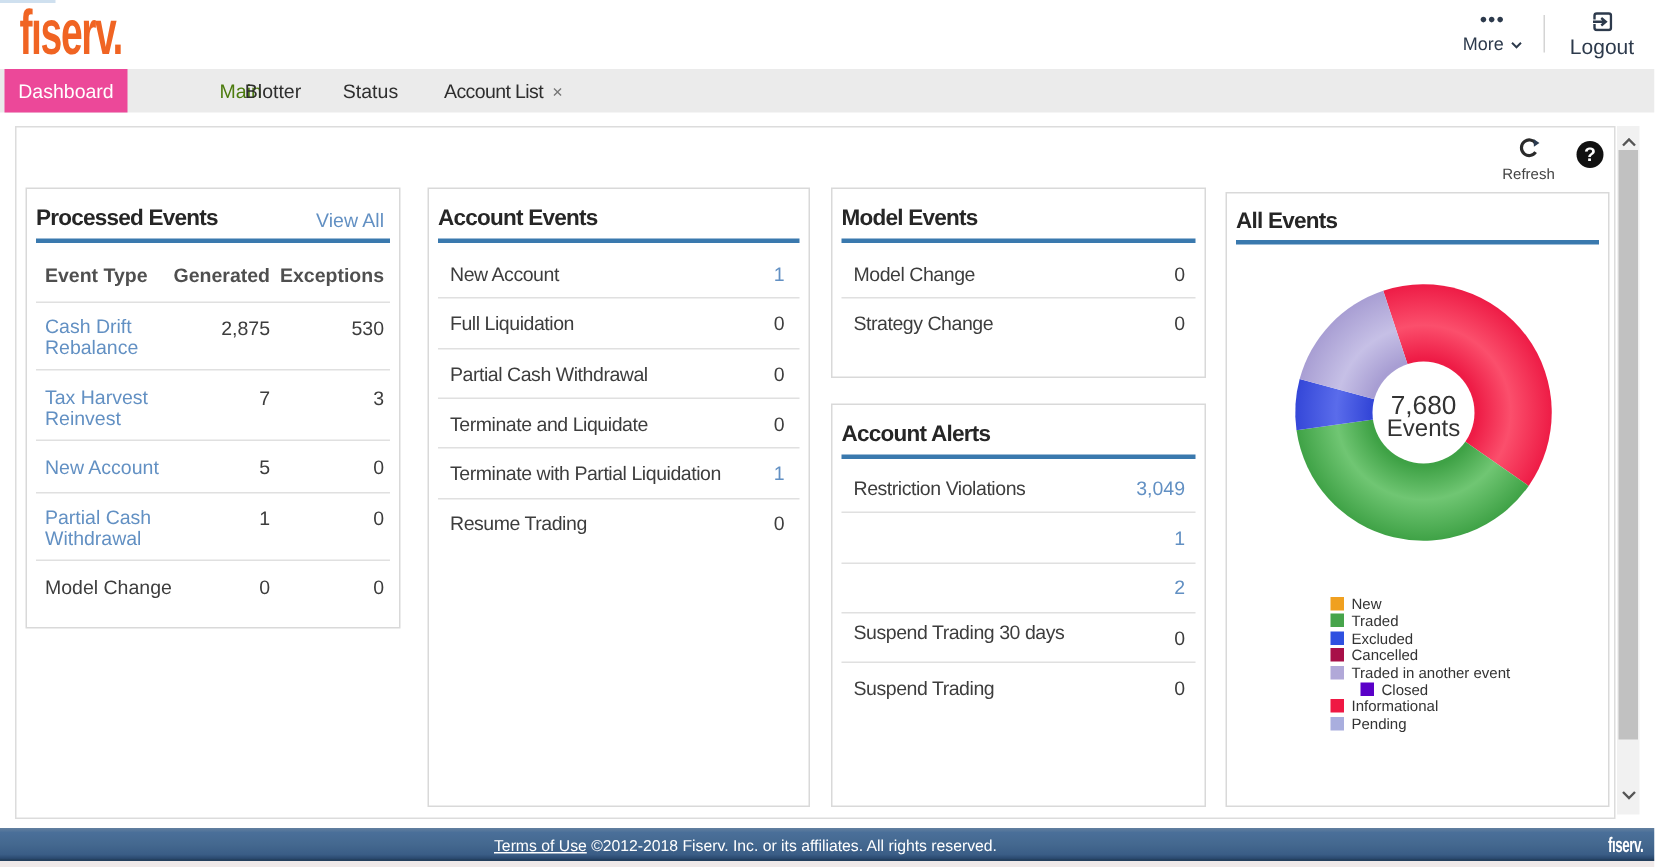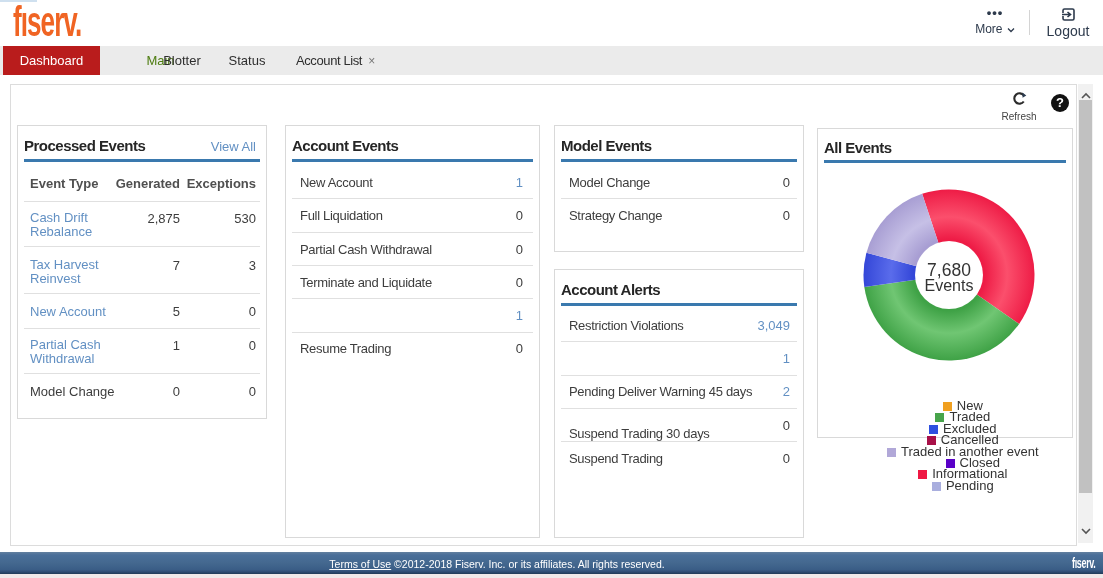--- a/index.html
+++ b/index.html
@@ -36,21 +36,21 @@
 <div class="abs" style="left:1046px;top:8px;width:44px;height:32px;text-align:center;">
   <svg width="13" height="13" viewBox="0 0 13 13" style="display:block;margin:0 auto;">
     <rect x="1" y="1" width="11" height="11" rx="1.5" fill="none" stroke="#2d3a4c" stroke-width="1.6"></rect>
     <rect x="0" y="5" width="7" height="3" fill="#fff"></rect>
     <path d="M0 6.5 H8 M5.5 4 L8.5 6.5 L5.5 9" fill="none" stroke="#2d3a4c" stroke-width="1.6"></path>
   </svg>
   <div style="font-size:14px;color:#2d3a4c;margin-top:2px;">Logout</div>
 </div>
 
 <div class="abs" style="left:0;top:46px;width:1103px;height:29px;background:#ebebeb;"></div>
-<div class="abs" style="left:3px;top:46px;width:97px;height:29px;background:#b91c1c;color:#fff;font-size:13px;line-height:29px;text-align:center;">Dashboard</div>
+<div class="abs" style="left:3px;top:46px;width:82px;height:29px;background:#ec4899;color:#fff;font-size:13px;line-height:29px;text-align:center;">Dashboard</div>
 <div class="abs" style="left:92px;top:46px;width:57px;height:29px;color:#4d7c0f;font-size:13px;line-height:29px;text-align:center;margin-left:40px;">Main</div>
 <div class="abs" style="left:152px;top:46px;width:60px;height:29px;color:#2e2e2e;font-size:13px;line-height:29px;text-align:center;">Blotter</div>
 <div class="abs" style="left:218px;top:46px;width:58px;height:29px;color:#2e2e2e;font-size:13px;line-height:29px;text-align:center;">Status</div>
 <div class="abs" style="left:284px;top:46px;width:96px;height:29px;color:#2e2e2e;font-size:13px;line-height:29px;text-align:left;padding-left:12px;letter-spacing:-0.4px;">Account List <span style="color:#777;font-size:12px;margin-left:3px;">×</span></div>
 
 <div class="abs" style="left:10px;top:84px;width:1067px;height:462px;border:1px solid #dcdcdc;background:#fff;"></div>
 
 <div class="abs" style="left:1012px;top:91px;width:14px;height:14px;">
   <svg width="15" height="15" viewBox="0 0 15 15">
     <path d="M11.76 4.52 A5.2 5.2 0 1 0 11.76 10.48" fill="none" stroke="#2b2b2b" stroke-width="2.1"></path>
@@ -110,20 +110,21 @@
   <div class="sep" style="top:72px;"></div>
   <div class="lbl" style="top:82px;">Full Liquidation</div>
     <div class="val" style="right:16px;top:82px;">0</div>
   <div class="sep" style="top:106px;"></div>
   <div class="lbl" style="top:116px;">Partial Cash Withdrawal</div>
     <div class="val" style="right:16px;top:116px;">0</div>
   <div class="sep" style="top:139px;"></div>
   <div class="lbl" style="top:149px;">Terminate and Liquidate</div>
     <div class="val" style="right:16px;top:149px;">0</div>
   <div class="sep" style="top:172px;"></div>
+  <div class="lbl" style="top:182px;">Terminate with Partial Liquidation</div>
     <div class="val blue" style="right:16px;top:182px;">1</div>
   <div class="sep" style="top:206px;"></div>
   <div class="lbl" style="top:215px;">Resume Trading</div>
     <div class="val" style="right:16px;top:215px;">0</div>
 </div>
 
 <div class="panel" style="left:554px;top:125px;width:250px;height:127px;">
   <div class="ptitle" style="top:11px;">Model Events</div>
   <div class="rule" style="top:33px;"></div>
   <div class="lbl" style="top:49px;">Model Change</div>
@@ -134,31 +135,30 @@
 </div>
 
 <div class="panel" style="left:554px;top:269px;width:250px;height:269px;">
   <div class="ptitle" style="top:11px;">Account Alerts</div>
   <div class="rule" style="top:33px;"></div>
   <div class="lbl" style="top:48px;">Restriction Violations</div>
     <div class="val blue" style="top:48px;">3,049</div>
   <div class="sep" style="top:71px;"></div>
     <div class="val blue" style="top:81px;">1</div>
   <div class="sep" style="top:105px;"></div>
-  <div class="lbl" style="top:114px;">Pending Deliver Warning 45 days</div>
     <div class="val blue" style="top:114px;">2</div>
   <div class="sep" style="top:138px;"></div>
-  <div class="lbl" style="top:156px;">Suspend Trading 30 days</div>
+  <div class="lbl" style="top:144px;">Suspend Trading 30 days</div>
     <div class="val" style="top:148px;">0</div>
   <div class="sep" style="top:171px;"></div>
   <div class="lbl" style="top:181px;">Suspend Trading</div>
     <div class="val" style="top:181px;">0</div>
 </div>
 
-<div class="panel" style="left:817px;top:128px;width:256px;height:310px;text-align:center;">
+<div class="panel" style="left:817px;top:128px;width:256px;height:410px;">
   <div class="ptitle" style="top:10px;">All Events</div>
   <div class="rule" style="top:31px;"></div>
   <svg class="abs" style="left:0;top:0;" width="256" height="290" viewBox="0 0 256 290">
     <defs>
       <radialGradient id="gr" gradientUnits="userSpaceOnUse" cx="131" cy="146" r="85.5">
         <stop offset="42%" stop-color="#ee1c46"></stop>
           <stop offset="68%" stop-color="#fb4f6c"></stop>
           <stop offset="100%" stop-color="#ee1c46"></stop>
       </radialGradient>
       <radialGradient id="gg" gradientUnits="userSpaceOnUse" cx="131" cy="146" r="85.5">
@@ -178,21 +178,21 @@
       </radialGradient>
     </defs>
     <path d="M131 146 L104.15 64.82 A85.5 85.5 0 0 1 201.12 194.92 Z" fill="url(#gr)"></path>
     <path d="M131 146 L201.12 194.92 A85.5 85.5 0 0 1 46.33 157.90 Z" fill="url(#gg)"></path>
     <path d="M131 146 L46.33 157.90 A85.5 85.5 0 0 1 48.45 123.73 Z" fill="url(#gb)"></path>
     <path d="M131 146 L48.45 123.73 A85.5 85.5 0 0 1 104.15 64.82 Z" fill="url(#gl)"></path>
     <circle cx="131" cy="146" r="34" fill="#fff"></circle>
     <text x="131" y="147" text-anchor="middle" font-family="Liberation Sans" font-size="17.5" fill="#333">7,680</text>
     <text x="131" y="161.5" text-anchor="middle" font-family="Liberation Sans" font-size="16" fill="#333">Events</text>
   </svg>
-  <div class="abs" style="left:69px;top:269px;font-size:13px;color:#333;">
+  <div class="abs" style="left:69px;top:269px;font-size:10px;color:#333;">
     <div style="height:11.4px;"><span style="display:inline-block;width:9px;height:9px;background:#f0a020;margin-right:5px;vertical-align:-1px;"></span>New</div>
     <div style="height:11.4px;"><span style="display:inline-block;width:9px;height:9px;background:#47a44b;margin-right:5px;vertical-align:-1px;"></span>Traded</div>
     <div style="height:11.4px;"><span style="display:inline-block;width:9px;height:9px;background:#2e50e0;margin-right:5px;vertical-align:-1px;"></span>Excluded</div>
     <div style="height:11.4px;"><span style="display:inline-block;width:9px;height:9px;background:#a81048;margin-right:5px;vertical-align:-1px;"></span>Cancelled</div>
     <div style="height:11.4px;"><span style="display:inline-block;width:9px;height:9px;background:#b1a8d8;margin-right:5px;vertical-align:-1px;"></span>Traded in another event</div>
     <div style="height:11.4px;padding-left:20px;"><span style="display:inline-block;width:9px;height:9px;background:#5a00c8;margin-right:5px;vertical-align:-1px;"></span>Closed</div>
     <div style="height:11.4px;"><span style="display:inline-block;width:9px;height:9px;background:#ef1843;margin-right:5px;vertical-align:-1px;"></span>Informational</div>
     <div style="height:11.4px;"><span style="display:inline-block;width:9px;height:9px;background:#a9aede;margin-right:5px;vertical-align:-1px;"></span>Pending</div>
   </div>
 </div>

